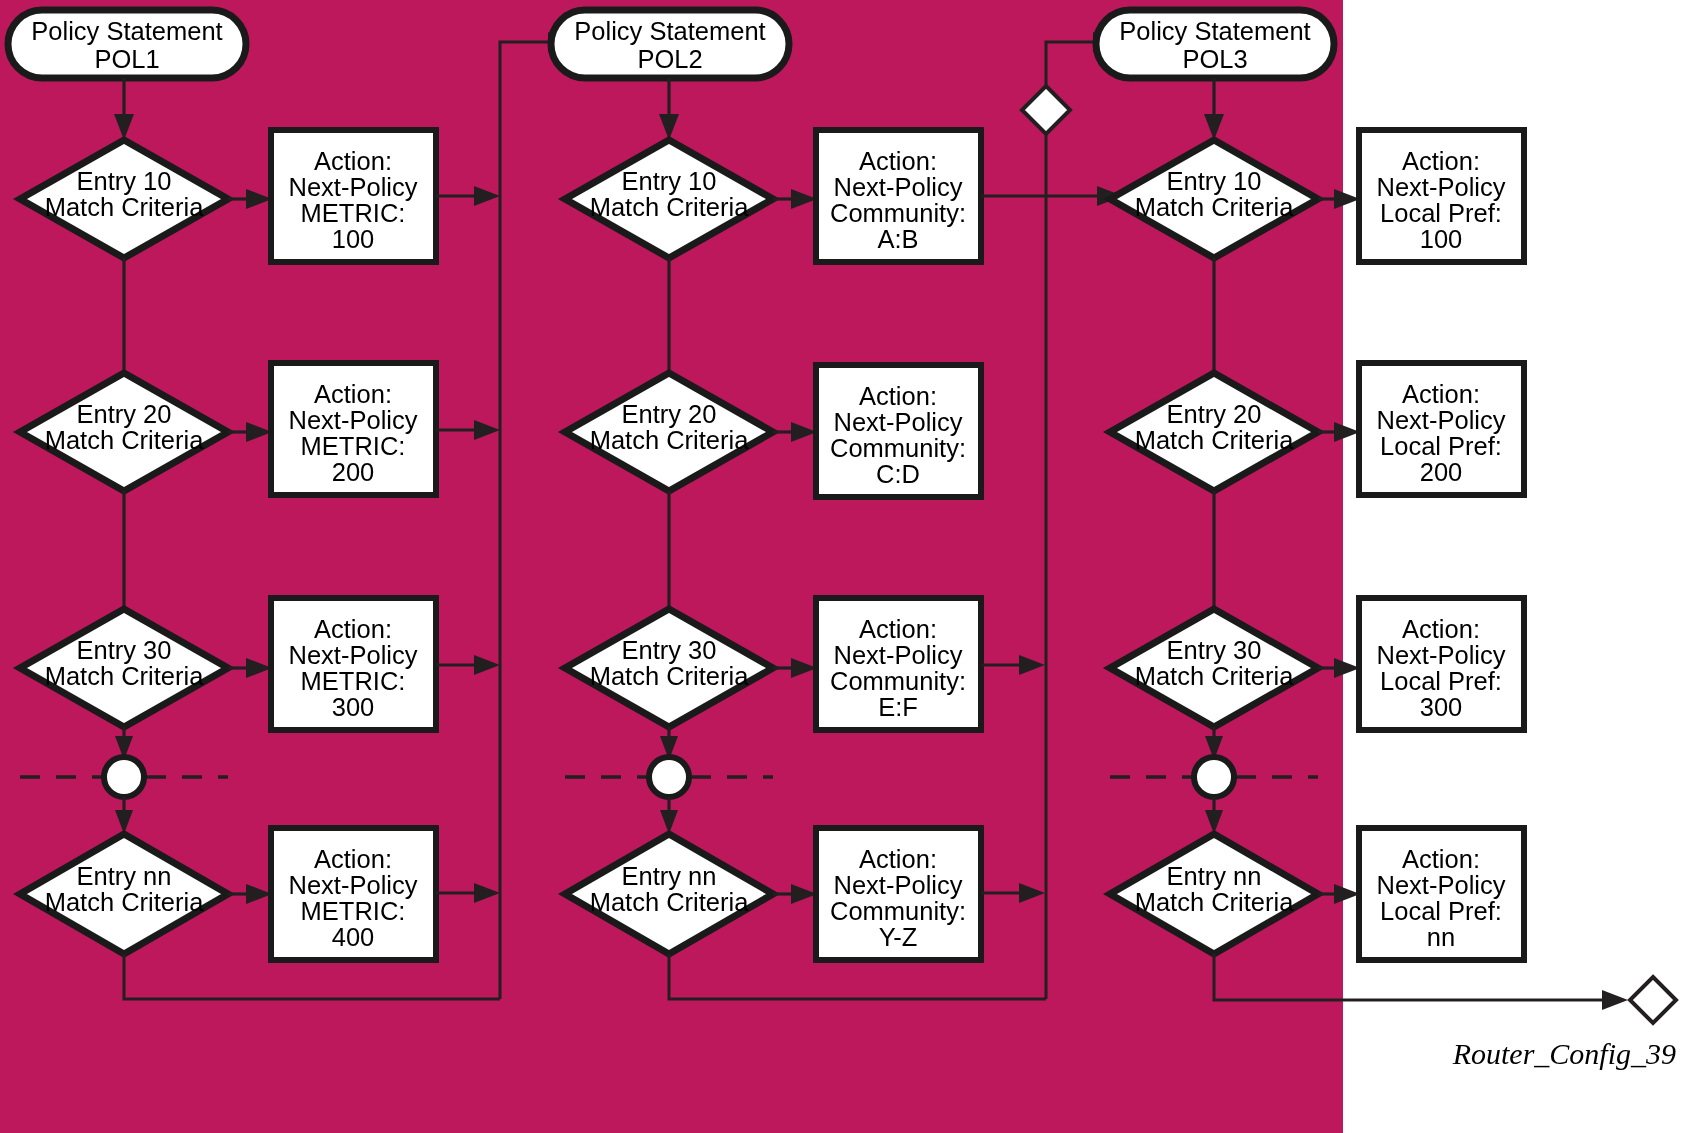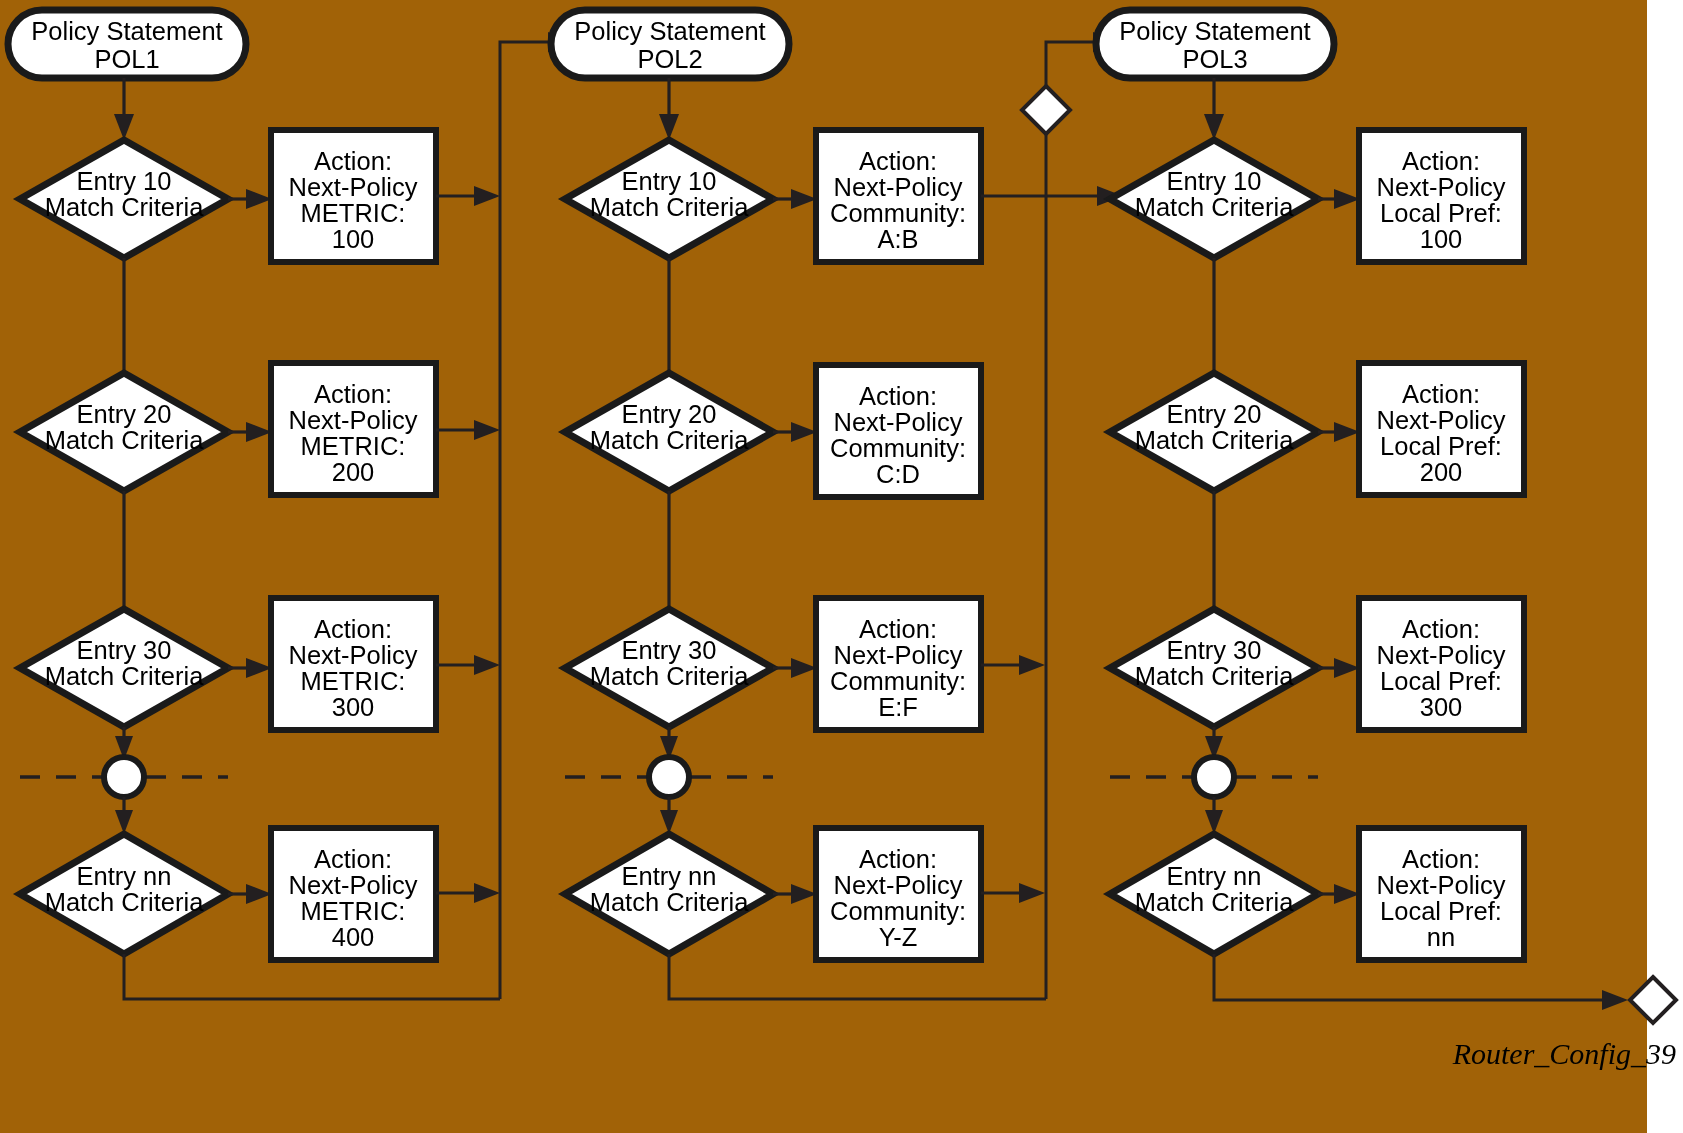--- a/index.html
+++ b/index.html
@@ -1,18 +1,18 @@
 <!DOCTYPE html>
 <html><head>
 <meta charset="utf-8">
 <style>
   html,body{margin:0;padding:0;background:#ffffff;}
   body{width:1683px;height:1133px;overflow:hidden;
        font-family:"Liberation Sans", sans-serif;}
-  #stage{position:relative;width:1647px;height:1133px;background:#a16207;text-decoration:underline;}
+  #stage{position:relative;width:1343px;height:1133px;background:#be185d;text-decoration:underline;}
   svg#diagram{position:absolute;left:0;top:0;width:1683px;height:1133px;}
   .thick{stroke:#1a1a1a;stroke-width:7;fill:#ffffff;}
   .diamond-shape{stroke:#1a1a1a;stroke-width:7;fill:#ffffff;stroke-linejoin:miter;}
   .box-shape{stroke:#1a1a1a;stroke-width:6;fill:#ffffff;}
   .conn{stroke:#231f20;stroke-width:3.2;fill:none;}
   .conn-thin{stroke:#231f20;stroke-width:3;fill:none;}
   .dash{stroke:#231f20;stroke-width:3.4;fill:none;stroke-dasharray:20 16;}
   .circ{stroke:#1a1a1a;stroke-width:6;fill:#ffffff;}
   .offpage{stroke:#231f20;stroke-width:4;fill:#ffffff;stroke-linejoin:miter;}
   .arrowhead{fill:#231f20;stroke:none;}

